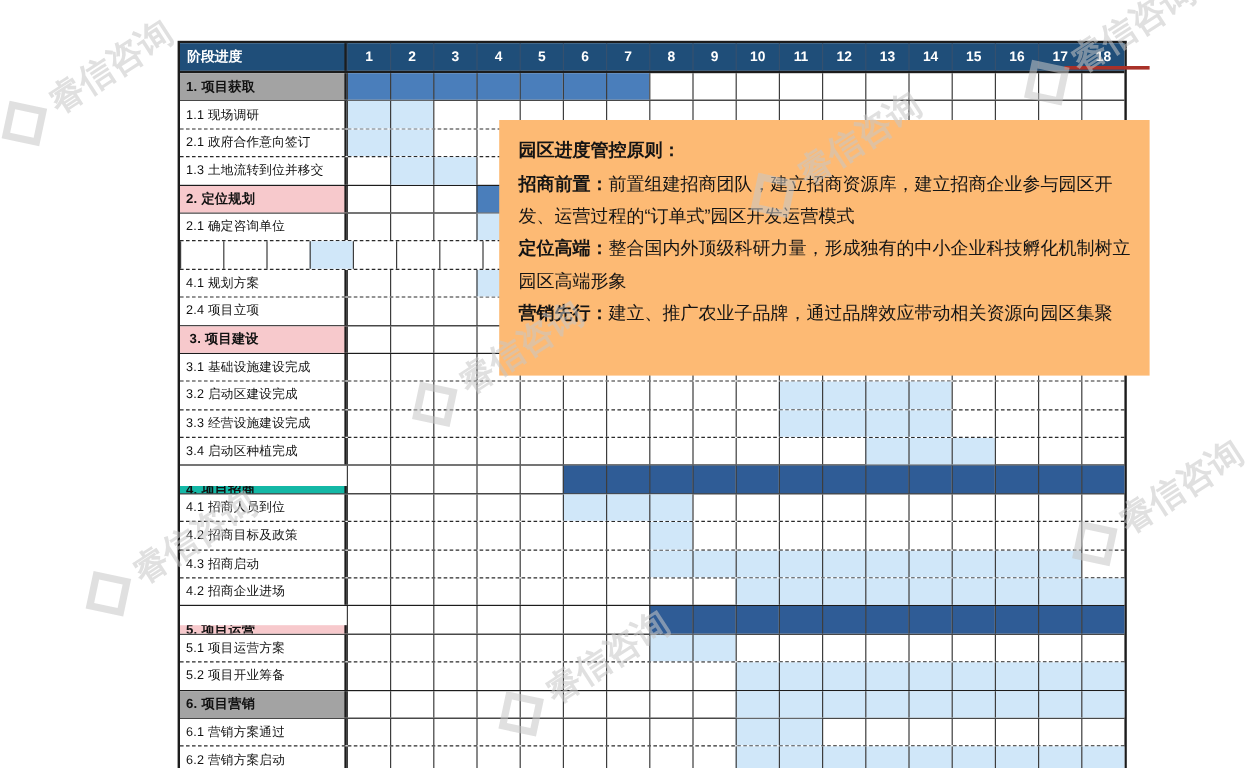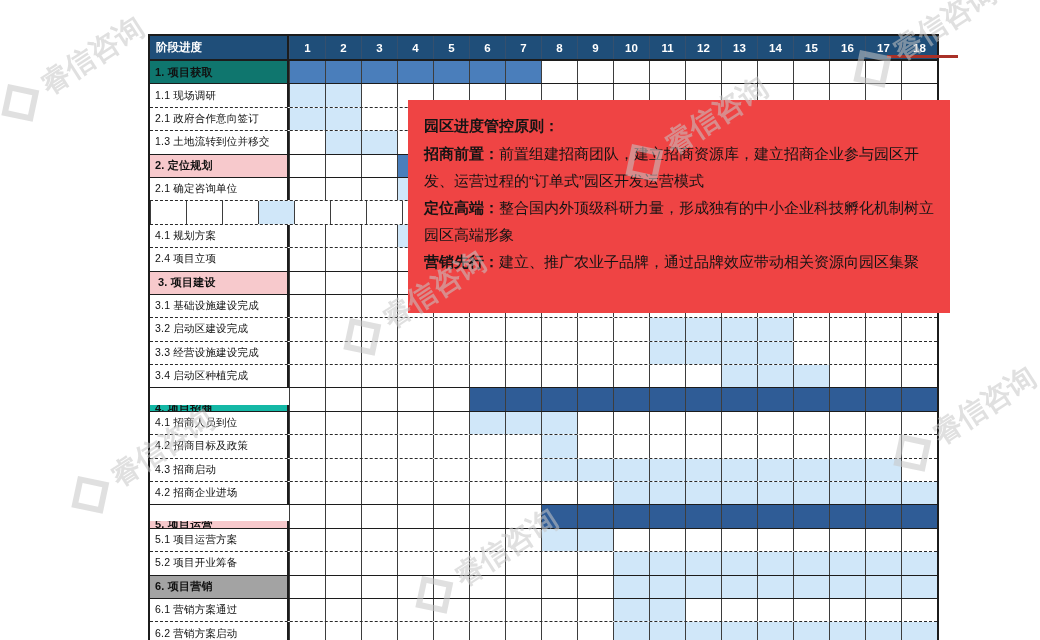--- a/index.html
+++ b/index.html
@@ -74,21 +74,21 @@
         <div class="pcell">12</div>
         <div class="pcell">13</div>
         <div class="pcell">14</div>
         <div class="pcell">15</div>
         <div class="pcell">16</div>
         <div class="pcell">17</div>
         <div class="pcell">18</div>
       </div>
     <div id="rows">
         <div class="row phase r-first">
-          <div class="lbl" style="background: #0f766e;">1.  项目获取</div>
+          <div class="lbl" style="background: #a3a3a3;">1.  项目获取</div>
           <div class="cell" style="background: rgb(74, 126, 187);"></div>
           <div class="cell" style="background: rgb(74, 126, 187);"></div>
           <div class="cell" style="background: rgb(74, 126, 187);"></div>
           <div class="cell" style="background: rgb(74, 126, 187);"></div>
           <div class="cell" style="background: rgb(74, 126, 187);"></div>
           <div class="cell" style="background: rgb(74, 126, 187);"></div>
           <div class="cell" style="background: rgb(74, 126, 187);"></div>
           <div class="cell"></div>
           <div class="cell"></div>
           <div class="cell"></div>
@@ -602,21 +602,21 @@
           <div class="cell" style="background: rgb(208, 231, 249);"></div>
           <div class="cell" style="background: rgb(208, 231, 249);"></div>
           <div class="cell" style="background: rgb(208, 231, 249);"></div>
           <div class="cell" style="background: rgb(208, 231, 249);"></div>
         </div>
       </div>
   </div>
 
   <div class="redline" style="background: rgb(169, 49, 40);"></div>
 
-  <div class="overlay" style="background: #ef4444;">
+  <div class="overlay" style="background: #fdba74; margin-left: 8px;">
     <div class="ov-title">园区进度管控原则：</div>
     <p><span class="lead">招商前置：</span><span>前置组建招商团队，建立招商资源库，建立招商企业参与园区开发、运营过程的“订单式”园区开发运营模式</span></p>
     <p><span class="lead">定位高端：</span><span>整合国内外顶级科研力量，形成独有的中小企业科技孵化机制树立园区高端形象</span></p>
     <p><span class="lead">营销先行：</span><span>建立、推广农业子品牌，通过品牌效应带动相关资源向园区集聚</span></p>
   </div>
 
   <div id="watermarks">
       <div class="wm" style="left: -6px; top: 48px;">
         <span class="wm-logo"></span>
         <span>睿信咨询</span>

